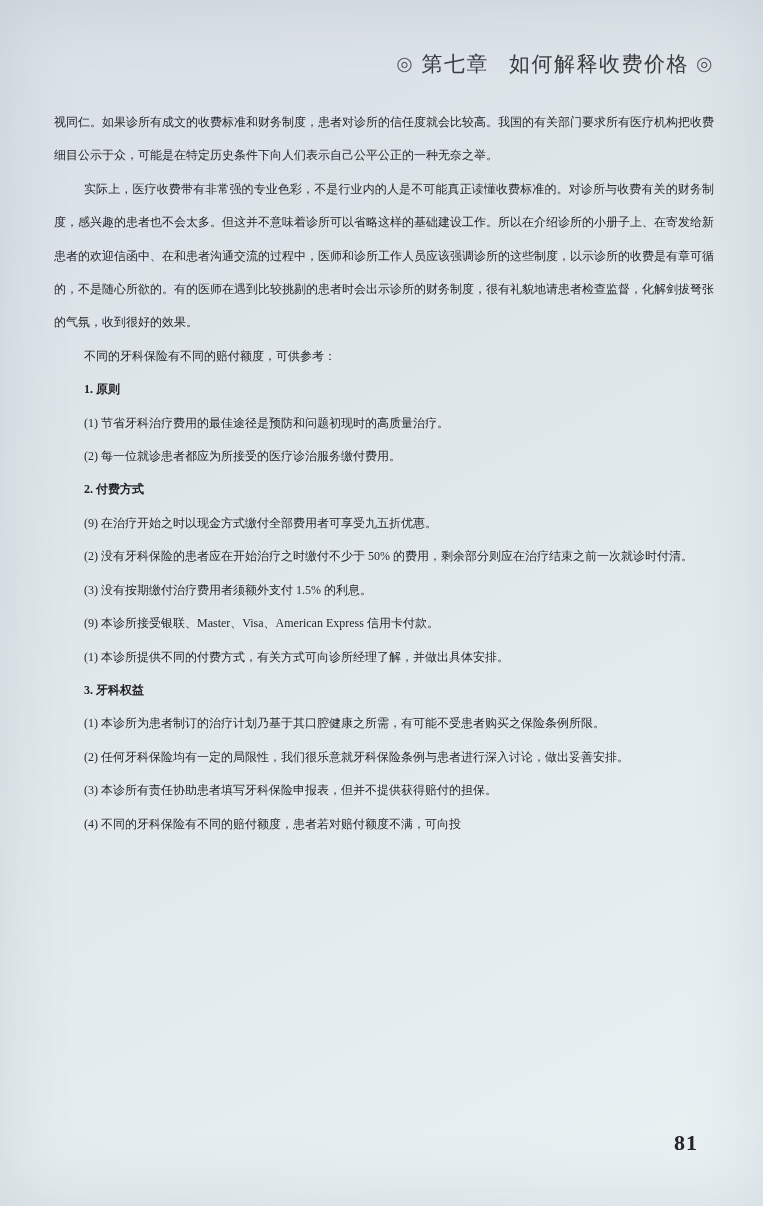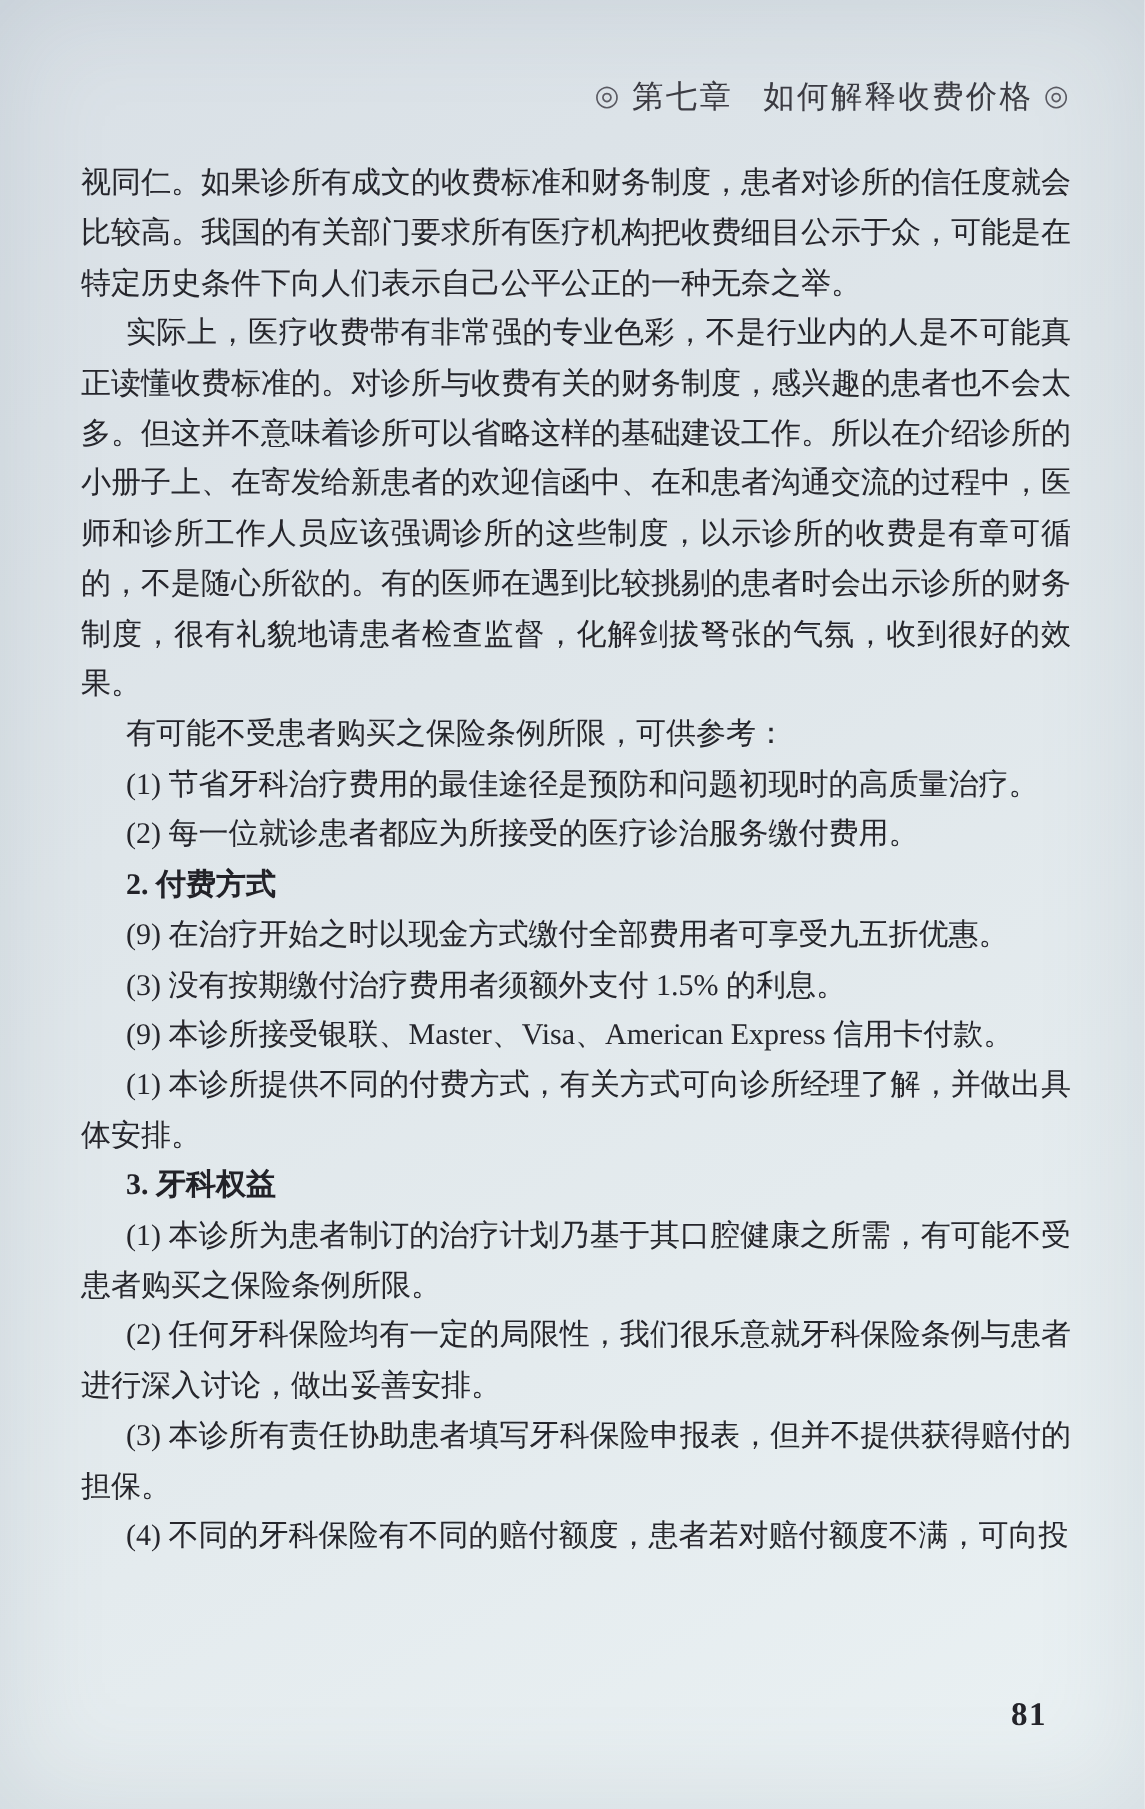--- a/index.html
+++ b/index.html
@@ -32,21 +32,21 @@
     top: -1px;
   }
   .chapter-header .ornament.left { margin-right: 7px; }
   .chapter-header .ornament.right { margin-left: 7px; }
   .chapter-header .chapter-no { margin-right: 20px; }
   .body-text {
     position: absolute;
     top: 106px;
     left: 54px;
     width: 660px;
-    font-size: 20px;
+    font-size: 12px;
     line-height: 33.4px;
     text-align: justify;
     text-justify: inter-ideograph;
   }
   .body-text p {
     margin: 0;
     padding: 0;
   }
   .indent { text-indent: 30px; }
   .heading {
@@ -70,25 +70,27 @@
 
 <div class="page">
 
   <div class="chapter-header">
     <span class="ornament left">◎</span><span class="chapter-no">第七章</span><span>如何解释收费价格</span><span class="ornament right">◎</span>
   </div>
 
   <div class="body-text">
     <p>视同仁。如果诊所有成文的收费标准和财务制度，患者对诊所的信任度就会比较高。我国的有关部门要求所有医疗机构把收费细目公示于众，可能是在特定历史条件下向人们表示自己公平公正的一种无奈之举。</p>
     <p class="indent">实际上，医疗收费带有非常强的专业色彩，不是行业内的人是不可能真正读懂收费标准的。对诊所与收费有关的财务制度，感兴趣的患者也不会太多。但这并不意味着诊所可以省略这样的基础建设工作。所以在介绍诊所的小册子上、在寄发给新患者的欢迎信函中、在和患者沟通交流的过程中，医师和诊所工作人员应该强调诊所的这些制度，以示诊所的收费是有章可循的，不是随心所欲的。有的医师在遇到比较挑剔的患者时会出示诊所的财务制度，很有礼貌地请患者检查监督，化解剑拔弩张的气氛，收到很好的效果。</p>
-    <p class="indent">有可能不受患者购买之保险条例所限，可供参考：</p>
+    <p class="indent">不同的牙科保险有不同的赔付额度，可供参考：</p>
+    <p class="heading">1. 原则</p>
     <p class="indent">(1) 节省牙科治疗费用的最佳途径是预防和问题初现时的高质量治疗。</p>
     <p class="indent">(2) 每一位就诊患者都应为所接受的医疗诊治服务缴付费用。</p>
     <p class="heading">2. 付费方式</p>
     <p class="indent">(9) 在治疗开始之时以现金方式缴付全部费用者可享受九五折优惠。</p>
+    <p class="indent">(2) 没有牙科保险的患者应在开始治疗之时缴付不少于 50% 的费用，剩余部分则应在治疗结束之前一次就诊时付清。</p>
     <p class="indent">(3) 没有按期缴付治疗费用者须额外支付 1.5% 的利息。</p>
     <p class="indent">(9) 本诊所接受银联、Master、Visa、American Express 信用卡付款。</p>
     <p class="indent">(1) 本诊所提供不同的付费方式，有关方式可向诊所经理了解，并做出具体安排。</p>
     <p class="heading">3. 牙科权益</p>
     <p class="indent">(1) 本诊所为患者制订的治疗计划乃基于其口腔健康之所需，有可能不受患者购买之保险条例所限。</p>
     <p class="indent">(2) 任何牙科保险均有一定的局限性，我们很乐意就牙科保险条例与患者进行深入讨论，做出妥善安排。</p>
     <p class="indent">(3) 本诊所有责任协助患者填写牙科保险申报表，但并不提供获得赔付的担保。</p>
     <p class="indent">(4) 不同的牙科保险有不同的赔付额度，患者若对赔付额度不满，可向投</p>
   </div>
 

